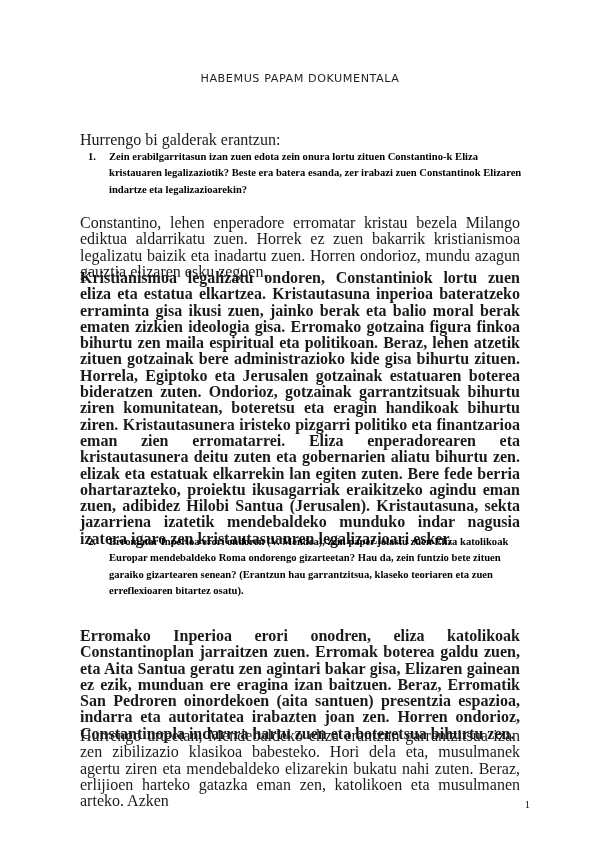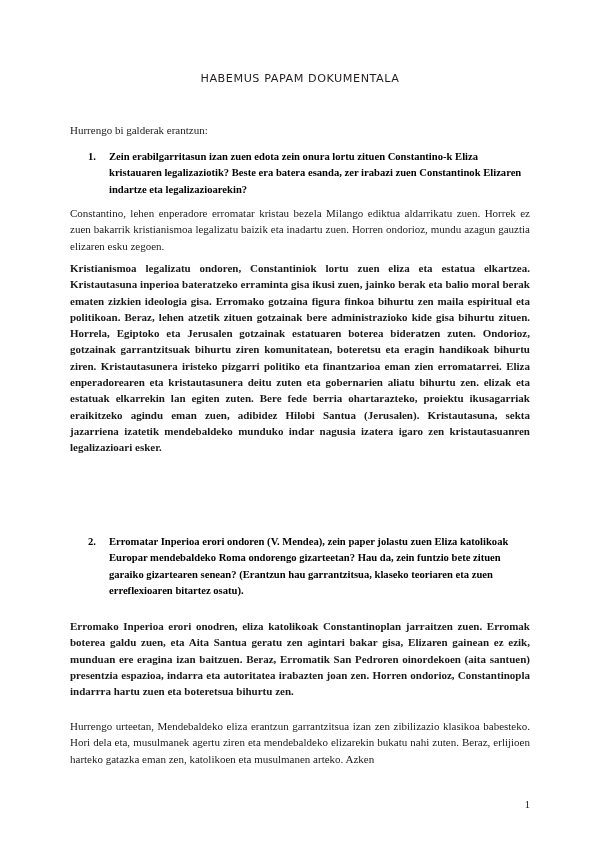--- a/index.html
+++ b/index.html
@@ -40,22 +40,22 @@
     line-height: 14px;
   }
 
   .body-block {
     position: absolute;
     left: 70px;
     width: 460px;
   }
 
   p.para {
-    margin: 0;
-    font-size: 11px;
+    margin: 10px;
+    font-size: 16px;
     line-height: 16.3px;
     text-align: justify;
     text-justify: inter-word;
     color: #1a1a1a;
   }
 
   p.para.lead {
     text-align: left;
   }
 

